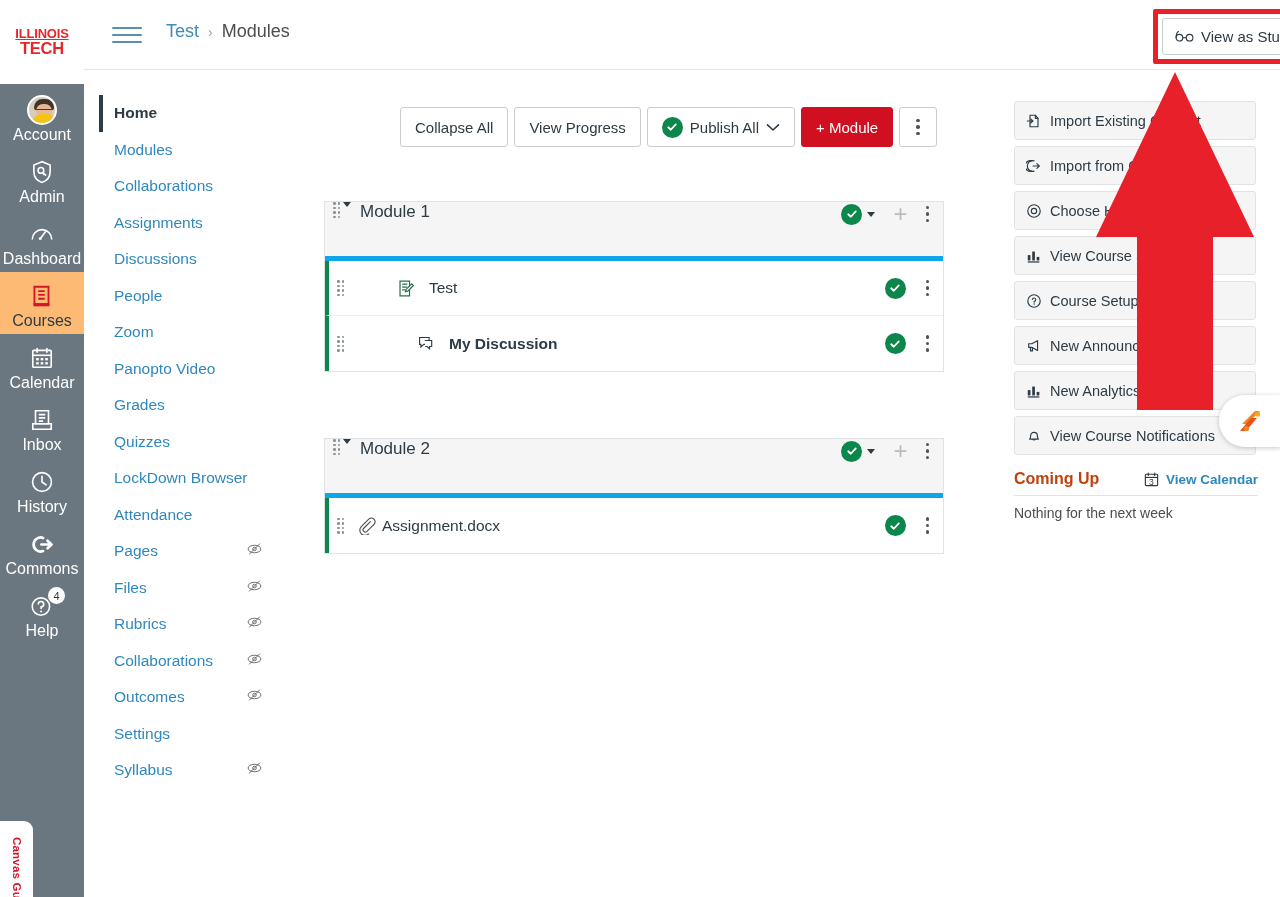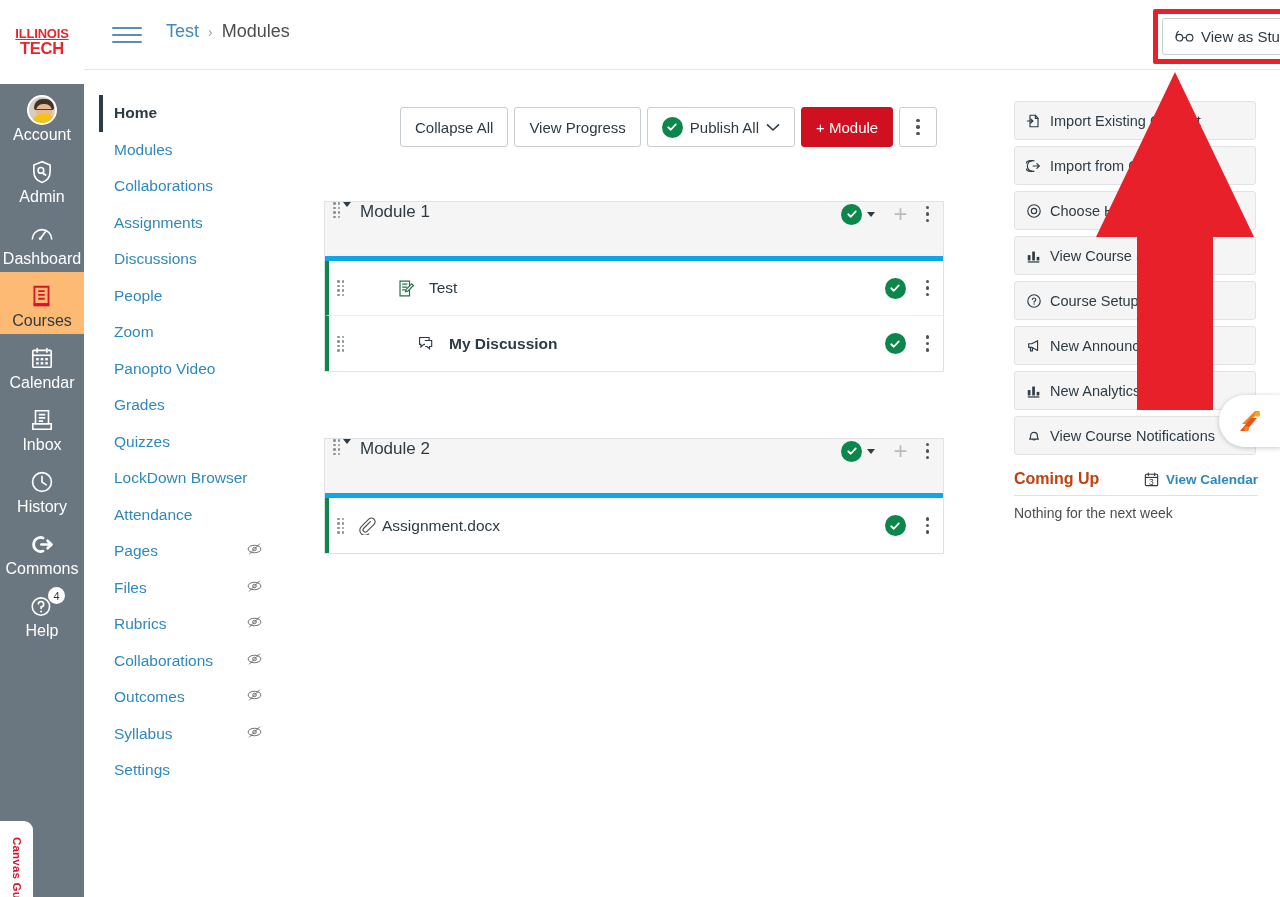--- a/index.html
+++ b/index.html
@@ -470,31 +470,31 @@
     <span>Outcomes</span>
     <span class="eye-off">
       <svg width="17" height="14" viewBox="0 0 20 16" fill="none" stroke="#4d4d4d" stroke-width="1.1">
         <ellipse cx="10" cy="8" rx="7.5" ry="4.4"></ellipse>
           <circle cx="10" cy="8" r="2.1"></circle>
           <path d="M4 14 16 2" stroke-linecap="round"></path>
       </svg>
     </span>
   </a>
   <a class="cnav-item">
+    <span>Settings</span>
+  </a>
+  <a class="cnav-item">
     <span>Syllabus</span>
     <span class="eye-off">
       <svg width="17" height="14" viewBox="0 0 20 16" fill="none" stroke="#4d4d4d" stroke-width="1.1">
         <ellipse cx="10" cy="8" rx="7.5" ry="4.4"></ellipse>
           <circle cx="10" cy="8" r="2.1"></circle>
           <path d="M4 14 16 2" stroke-linecap="round"></path>
       </svg>
     </span>
-  </a>
-  <a class="cnav-item">
-    <span>Settings</span>
   </a>
 </nav>
 
 <main id="content">
 
   <div id="module-toolbar">
     <button class="btn">Collapse All</button>
     <button class="btn">View Progress</button>
     <button class="btn">
       <span class="pub-check">

